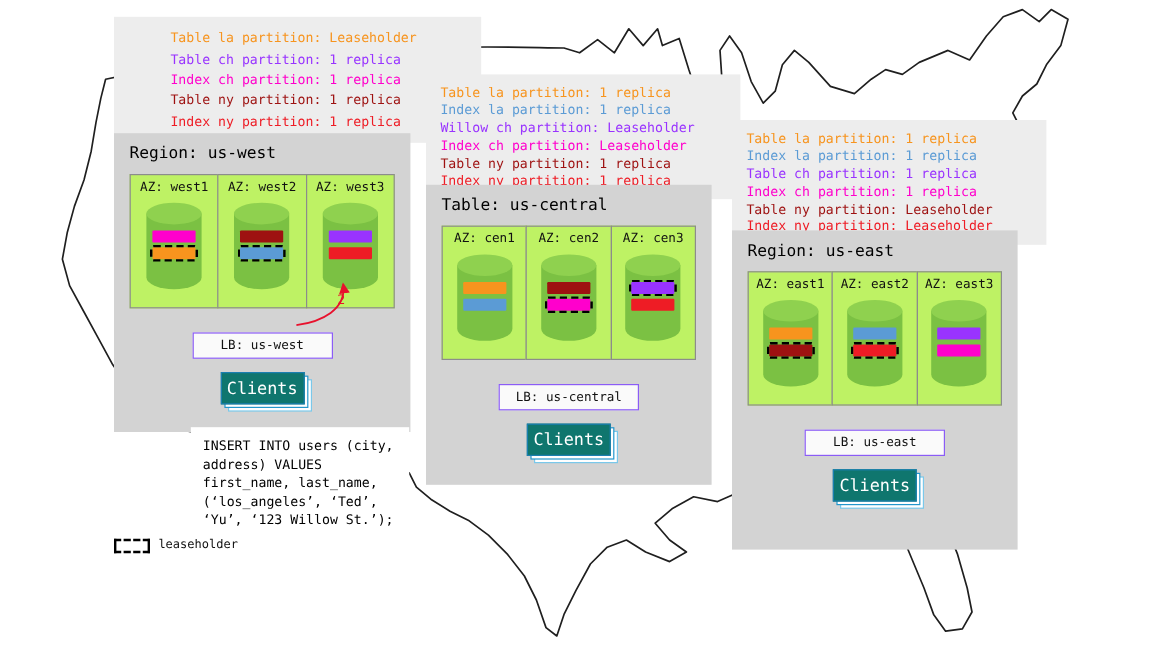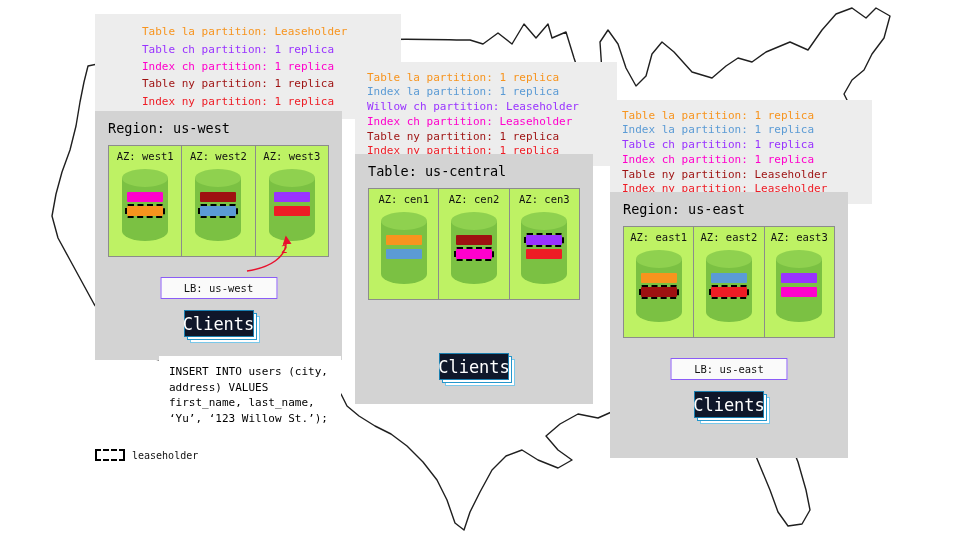--- a/index.html
+++ b/index.html
@@ -39,33 +39,33 @@
   .bar { height:10px; border-radius:1px; }
   .bar.lease { outline:2px dashed #000; outline-offset:0px; }
 
   .lb {
     position:absolute; left:50%; transform:translateX(-50%); top:150px;
     width:115px; height:20px; background:#FAFAFA; border:1px solid #8b5cf6;
     font-size:10.5px; display:flex; align-items:center; justify-content:center;margin-top:16px;
   }
   .clients {
     position:absolute; left:50%; transform:translateX(-50%); top:199px;
-    width:68px; height:25px; background:#0f172a; border:1px solid #1A7FB0;
-    color:#fff; font-size:17px; display:flex; align-items:center; justify-content:center;
+    width:68px; height:25px; background:#0f766e; border:1px solid #1A7FB0;
+    color:#fff; font-size:14px; display:flex; align-items:center; justify-content:center;
     box-shadow:3px 3px 0 -1px #ffffff, 3px 3px 0 0 #2496CC, 6px 6px 0 -1px #ffffff, 6px 6px 0 0 #7AC8EA;
     cursor:pointer;
   }
 
   .sql {
     position:absolute; left:159px; top:356px; width:182px; height:88px; z-index:3;
     background:#ffffff; font-size:11px; line-height:15.5px; padding:8px 0 0 10px; box-sizing:border-box;
     color:#000;
   }
 
-  .legend { position:absolute; left:95px; top:449px; z-index:2; display:flex; align-items:center; gap:7px; }
+  .legend { position:absolute; left:95px; top:449px; z-index:2; display:flex; align-items:flex-start; gap:7px; }
   .swatch { width:26px; height:8px; background:#fff; border:2px dashed #000; }
   .legend-label { font-size:10px; }
 
   .callout-num { position:absolute; left:281px; top:243px; z-index:6; color:#E8112D; font-size:11px; }
 </style>
 </head>
 <body>
 
 <div class="stage">
 
@@ -174,20 +174,21 @@
         <div class="az">
           <div class="az-label">AZ: cen3</div>
           <div class="cyl">
             <div class="bars">
               <div class="bar lease" style="background: rgb(153, 51, 255);"></div>
               <div class="bar" style="background: rgb(238, 28, 37);"></div>
             </div>
           </div>
         </div>
       </div>
+    <div class="lb">LB: us-central</div>
     <div class="clients">Clients</div>
   </div>
 
   <div class="ann" style="left:610px; top:100px; width:238px; height:90px;">
       <div class="ann-line" style="color: rgb(247, 148, 30);">Table la partition: 1 replica</div>
       <div class="ann-line" style="color: rgb(91, 155, 213);">Index la partition: 1 replica</div>
       <div class="ann-line" style="color: rgb(153, 51, 255);">Table ch partition: 1 replica</div>
       <div class="ann-line" style="color: rgb(255, 0, 204);">Index ch partition: 1 replica</div>
       <div class="ann-line" style="color: rgb(158, 17, 17);">Table ny partition: Leaseholder</div>
       <div class="ann-line" style="color: rgb(238, 28, 37);">Index ny partition: Leaseholder</div>
@@ -225,20 +226,21 @@
         </div>
       </div>
     <div class="lb">LB: us-east</div>
     <div class="clients">Clients</div>
   </div>
 
   <div class="sql">
       <div>INSERT INTO users (city,</div>
       <div>address) VALUES</div>
       <div>first_name, last_name,</div>
+      <div>(‘los_angeles’, ‘Ted’,</div>
       <div>‘Yu’, ‘123 Willow St.’);</div>
     </div>
 
   <div class="legend">
     <span class="swatch"></span>
     <span class="legend-label">leaseholder</span>
   </div>
 
   <svg class="arrow-layer" width="960" height="540" viewBox="0 0 960 540">
     <defs>

